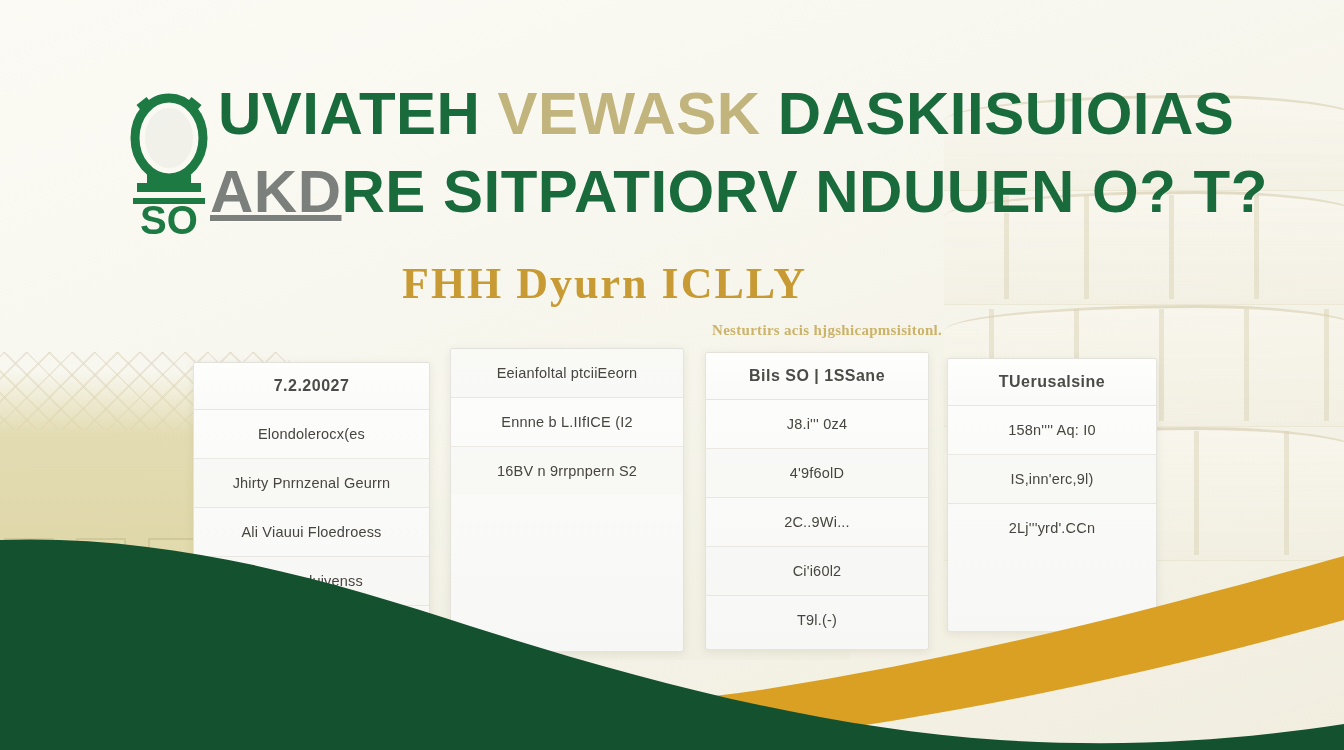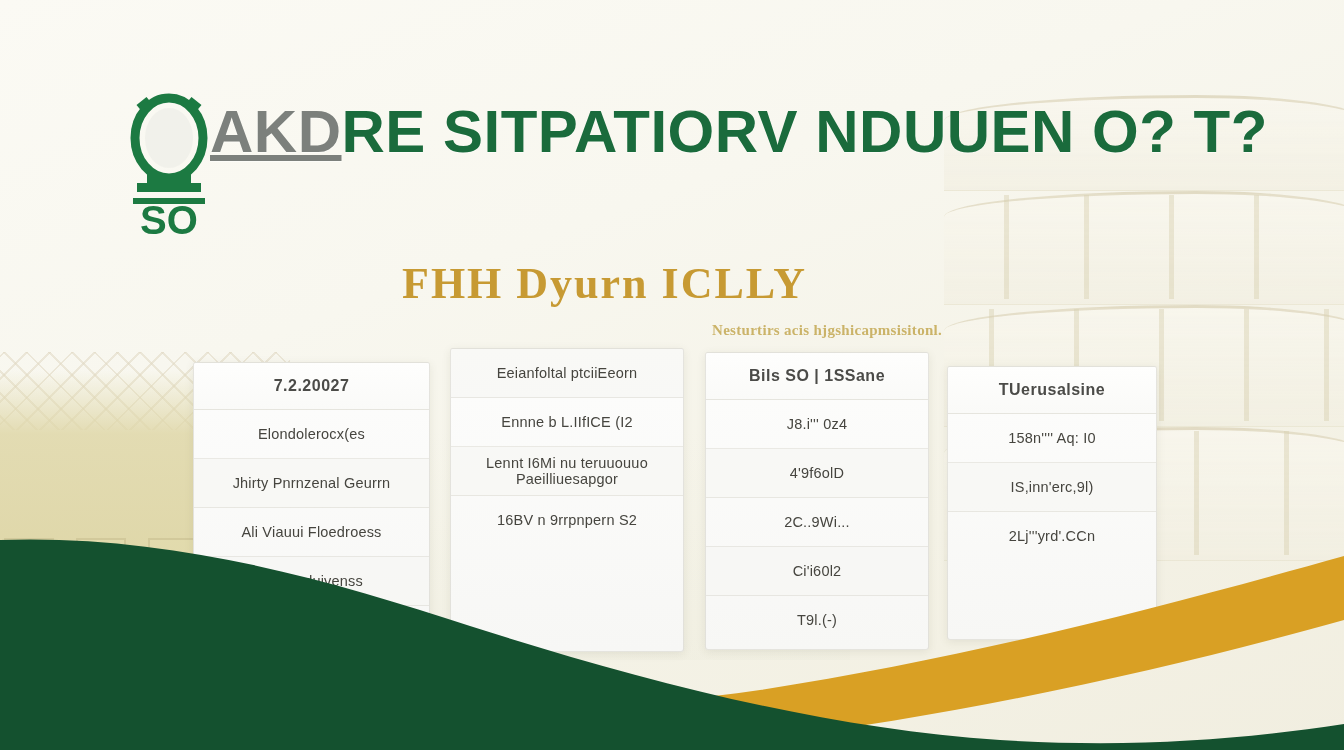--- a/index.html
+++ b/index.html
@@ -72,21 +72,21 @@
      background:linear-gradient(180deg,#fefefd,#fafaf8);}
   .card .row{height:48px;display:flex;align-items:center;justify-content:center;
      font-size:14.5px;color:#46453f;letter-spacing:.2px;
      border-bottom:1px solid rgba(210,208,198,.42);padding:0 10px;text-align:center;}
   .card .row:nth-child(odd){background:rgba(246,246,243,.7);}
   .card .row:last-child{border-bottom:none;}
 
   .c1{left:193px;top:362px;width:235px;height:288px;}
   .c2{left:450px;top:348px;width:232px;height:302px;}
   .c3{left:705px;top:352px;width:222px;height:296px;}
-  .c4{left:947px;top:366px;width:208px;height:272px;}
+  .c4{left:947px;top:358px;width:208px;height:272px;}
 
   
   .waves{position:absolute;left:0;bottom:0;width:1344px;height:260px;}
   .waves svg{display:block;width:1344px;height:260px;}
 </style>
 </head>
 <body>
 
 <div id="stage">
 
@@ -131,20 +131,25 @@
       <ellipse cx="48" cy="52" rx="24" ry="30" fill="#efefe9" opacity=".8"></ellipse>
       <path d="M18 22 l10 -8 M78 22 l-10 -8" stroke="#1c7a42" stroke-width="8"></path>
       <rect x="26" y="88" width="44" height="9" fill="#1c7a42"></rect>
       <rect x="16" y="97" width="64" height="9" fill="#1c7a42"></rect>
       <rect x="12" y="112" width="72" height="6" fill="#1c7a42"></rect>
       <text x="48" y="148" font-family="Liberation Sans, sans-serif" font-size="40" font-weight="800" fill="#1c7a42" text-anchor="middle">SO</text>
     </svg>
   </div>
 
   <div class="headline">
+    <div class="hl-line l1">
+      <span>UVIATEH</span>
+      <span class="hl-ghost">VEWASK</span>
+      <span>DASKIISUIOIAS</span>
+    </div>
     <div class="hl-line l2">
       <span class="hl-grey">AKD</span><span>RE SITPATIORV NDUUEN O? T?</span>
     </div>
   </div>
 
   <div class="subtitle">FHH Dyurn ICLLY</div>
   <div class="caption">Nesturtirs acis hjgshicapmsisitonl.</div>
 
   <div class="cards">
 
@@ -153,21 +158,20 @@
       <div class="row">Elondolerocx(es</div>
       <div class="row">Jhirty Pnrnzenal Geurrn</div>
       <div class="row">Ali Viauui Floedroess</div>
       <div class="row">Ufintorduivenss</div>
       <div class="row">7 Nejno Dyurn Y</div>
     </div>
 
     <div class="card c2">
       <div class="row">Eeianfoltal ptciiEeorn</div>
       <div class="row">Ennne b L.IIfICE      (I2</div>
-      <div class="row">Lennt I6Mi nu teruuouuo Paeilliuesapgor</div>
       <div class="row">16BV n 9rrpnpern  S2</div>
     </div>
 
     <div class="card c3">
       <div class="hdr">Bils  SO | 1SSane</div>
       <div class="row">J8.i''' 0z4</div>
       <div class="row">4'9f6olD</div>
       <div class="row">2C..9Wi...</div>
       <div class="row">Ci'i60l2</div>
       <div class="row">T9l.(-)</div>

